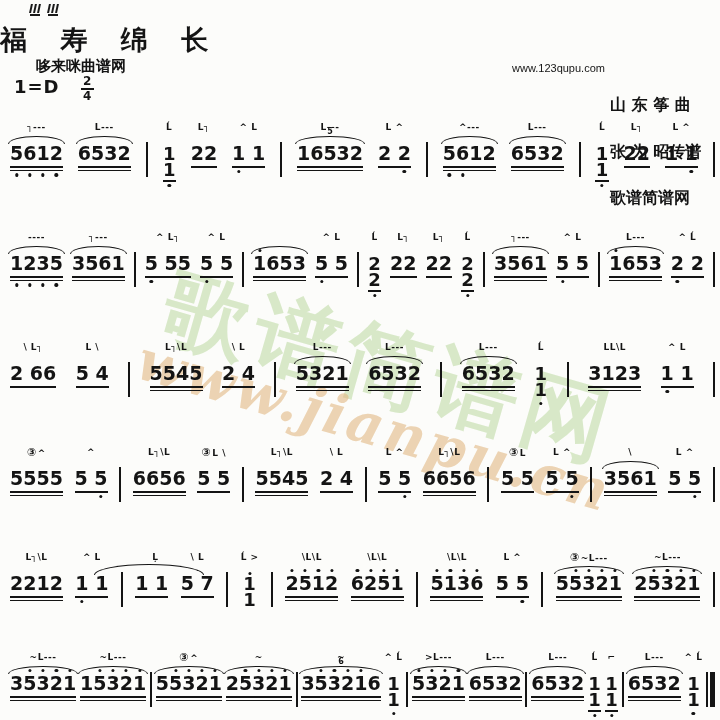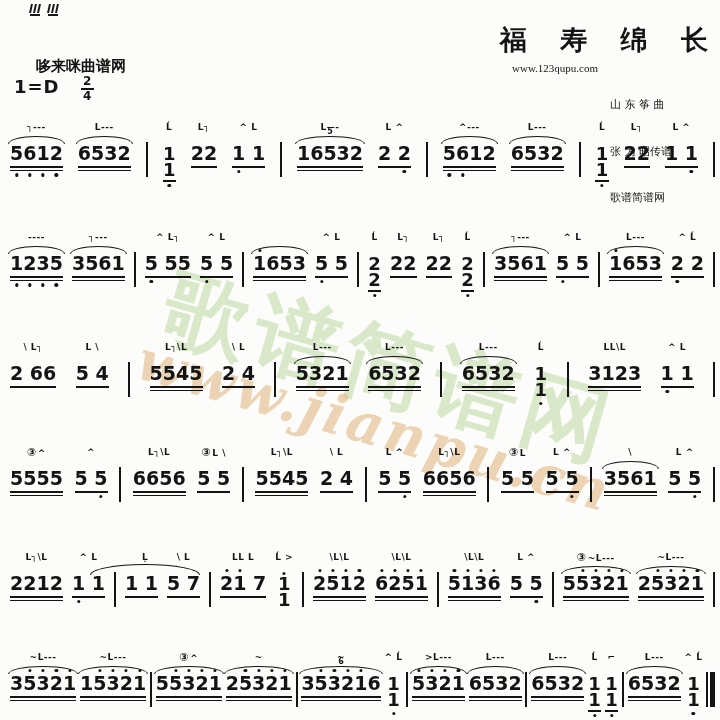--- a/index.html
+++ b/index.html
@@ -3,30 +3,30 @@
 <meta charset="utf-8">
 <style>
   html,body{margin:0;padding:0}
   body{
     width:720px;height:720px;position:relative;overflow:hidden;
     background:#fcfcfa;color:#141414;
     font-family:"DejaVu Sans",sans-serif;
   }
   
   .title{
-    position:absolute;top:22px;left:0;right:0;text-align:right;
+    position:absolute;top:22px;left:0;right:0;text-align:left;
     font-family:"DejaVu Serif",serif;font-weight:bold;font-size:27px;letter-spacing:12px;
   }
   .site-left{position:absolute;top:57px;left:36px;font-size:15px;font-weight:bold}
   .keyrow{position:absolute;top:76px;left:14px;display:flex;align-items:flex-start;gap:21px}
   .keysig{font-size:18px;font-weight:bold;letter-spacing:1px}
   .frac{display:inline-flex;flex-direction:column;align-items:center;font-size:12px;font-weight:bold;line-height:11px}
   .frac .fline{width:13px;height:1.5px;background:#141414;margin:1px 0}
-  .site-right{position:absolute;top:62px;left:512px;font-size:11px;font-family:Liberation Serif, serif}
-  .credits{position:absolute;top:66px;right:8px;width:102px;font-size:11px;line-height:15.5px;font-weight:normal;white-space:pre}
+  .site-right{position:absolute;top:62px;left:512px;font-size:11px;font-family:Liberation Sans, sans-serif}
+  .credits{position:absolute;top:66px;right:8px;width:102px;font-size:16px;line-height:15.5px;font-weight:bold;white-space:pre}
   .artifact{position:absolute;top:4px;left:30px;display:flex;gap:8px}
   .artifact .tg{display:flex;gap:2px;border-bottom:2px solid #1a1a1a;padding-bottom:1px}
   .artifact .tk{width:2px;height:9px;background:#1a1a1a;transform:skewX(-12deg)}
   
   .wm-cn{
     position:absolute;top:248px;left:182px;z-index:0;
     font-family:"DejaVu Serif",serif;font-weight:bold;font-size:86px;letter-spacing:7px;
     transform:rotate(16deg);transform-origin:left top;opacity:.5;
   }
   .wm-url{
@@ -650,29 +650,20 @@
         <div class="marks">\ L</div>
         <div class="arcrow"></div>
         <div class="digits"><span class="dg">5</span><span class="dg"> </span><span class="dg">7</span></div>
         <div class="beams">
           <div class="beam"></div>
         </div>
         <div class="subdots"></div>
       </div>
       <div class="bar"></div>
       <div class="grp">
-        <div class="marks">LL L</div>
-        <div class="arcrow"></div>
-        <div class="digits"><span class="dg sd">2</span><span class="dg sd">1</span><span class="dg"> </span><span class="dg">7</span></div>
-        <div class="beams">
-          <div class="beam"></div>
-        </div>
-        <div class="subdots"></div>
-      </div>
-      <div class="grp">
         <div class="marks">Ĺ &gt;</div>
         <div class="arcrow"></div>
         <div class="digits"><span class="stack"><span class="dg sd">1</span><span class="dg">1</span></span></div>
         <div class="beams"></div>
         <div class="subdots"></div>
       </div>
       <div class="bar"></div>
       <div class="grp">
         <div class="marks">\L\L</div>
         <div class="arcrow"></div>

